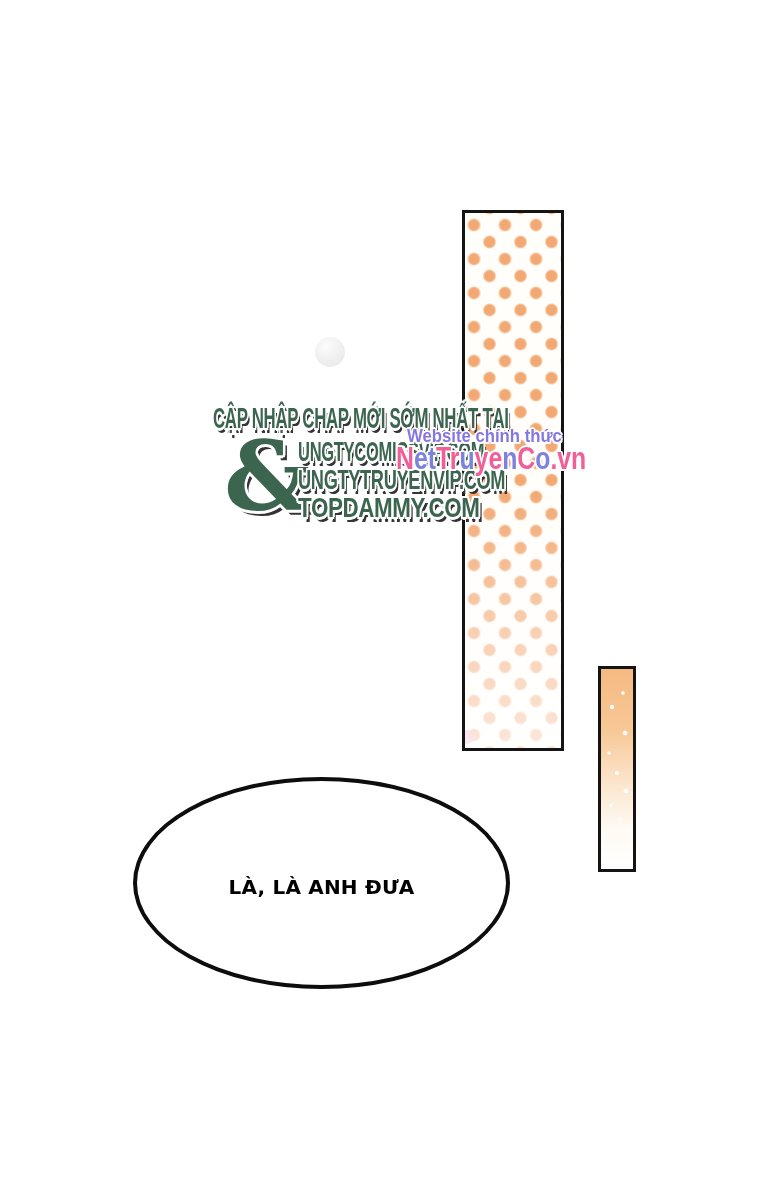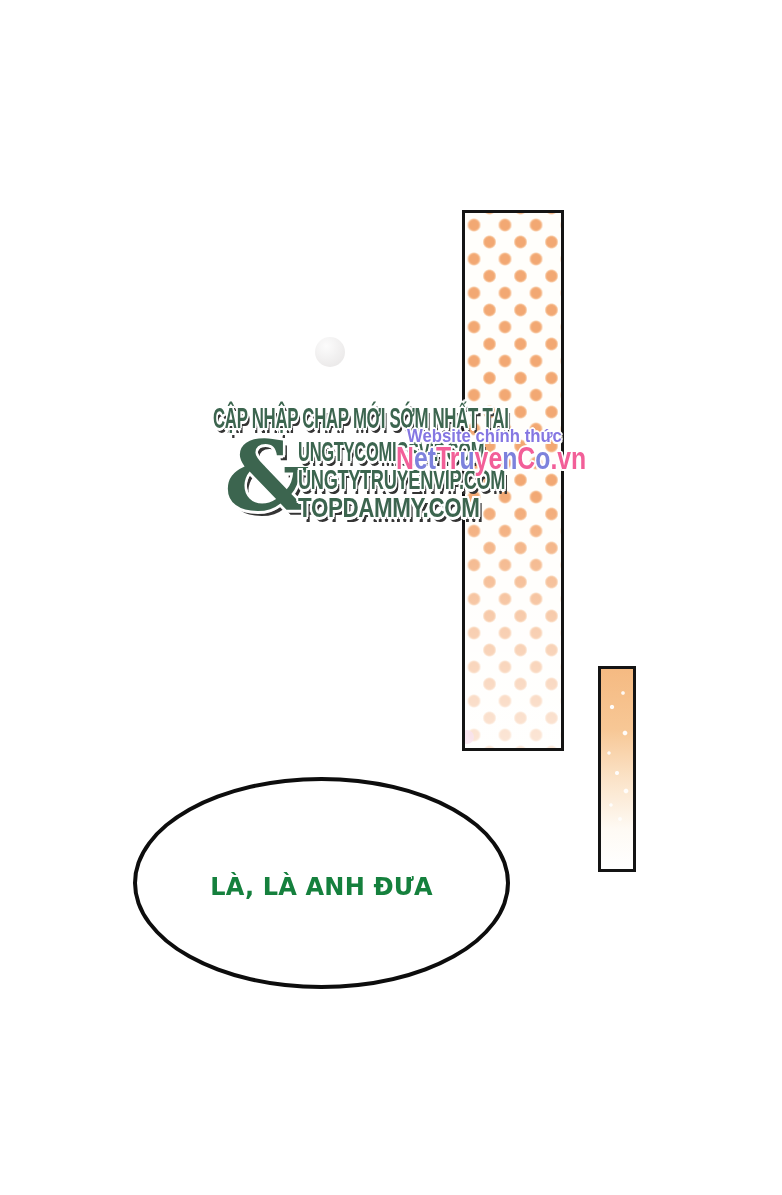--- a/index.html
+++ b/index.html
@@ -84,21 +84,21 @@
 
   
   .bubble{
     position:absolute;left:133px;top:777px;width:377px;height:212px;
     box-sizing:border-box;border:4px solid #0d0d0d;border-radius:50%;
     background:#ffffff;z-index:2;
     display:flex;align-items:center;justify-content:center;
   }
   .bubble-text{
     text-align:center;font-family:"DejaVu Sans",sans-serif;font-weight:bold;
-    font-size:24px;line-height:25px;color:#15803d;letter-spacing:.2px;
+    font-size:20px;line-height:25px;color:#000000;letter-spacing:.2px;
     padding-top:8px;
   }
 </style>
 </head>
 <body>
 
 <div class="page">
 
   <div class="panel-polka">
     <div class="pink-dot"></div>

